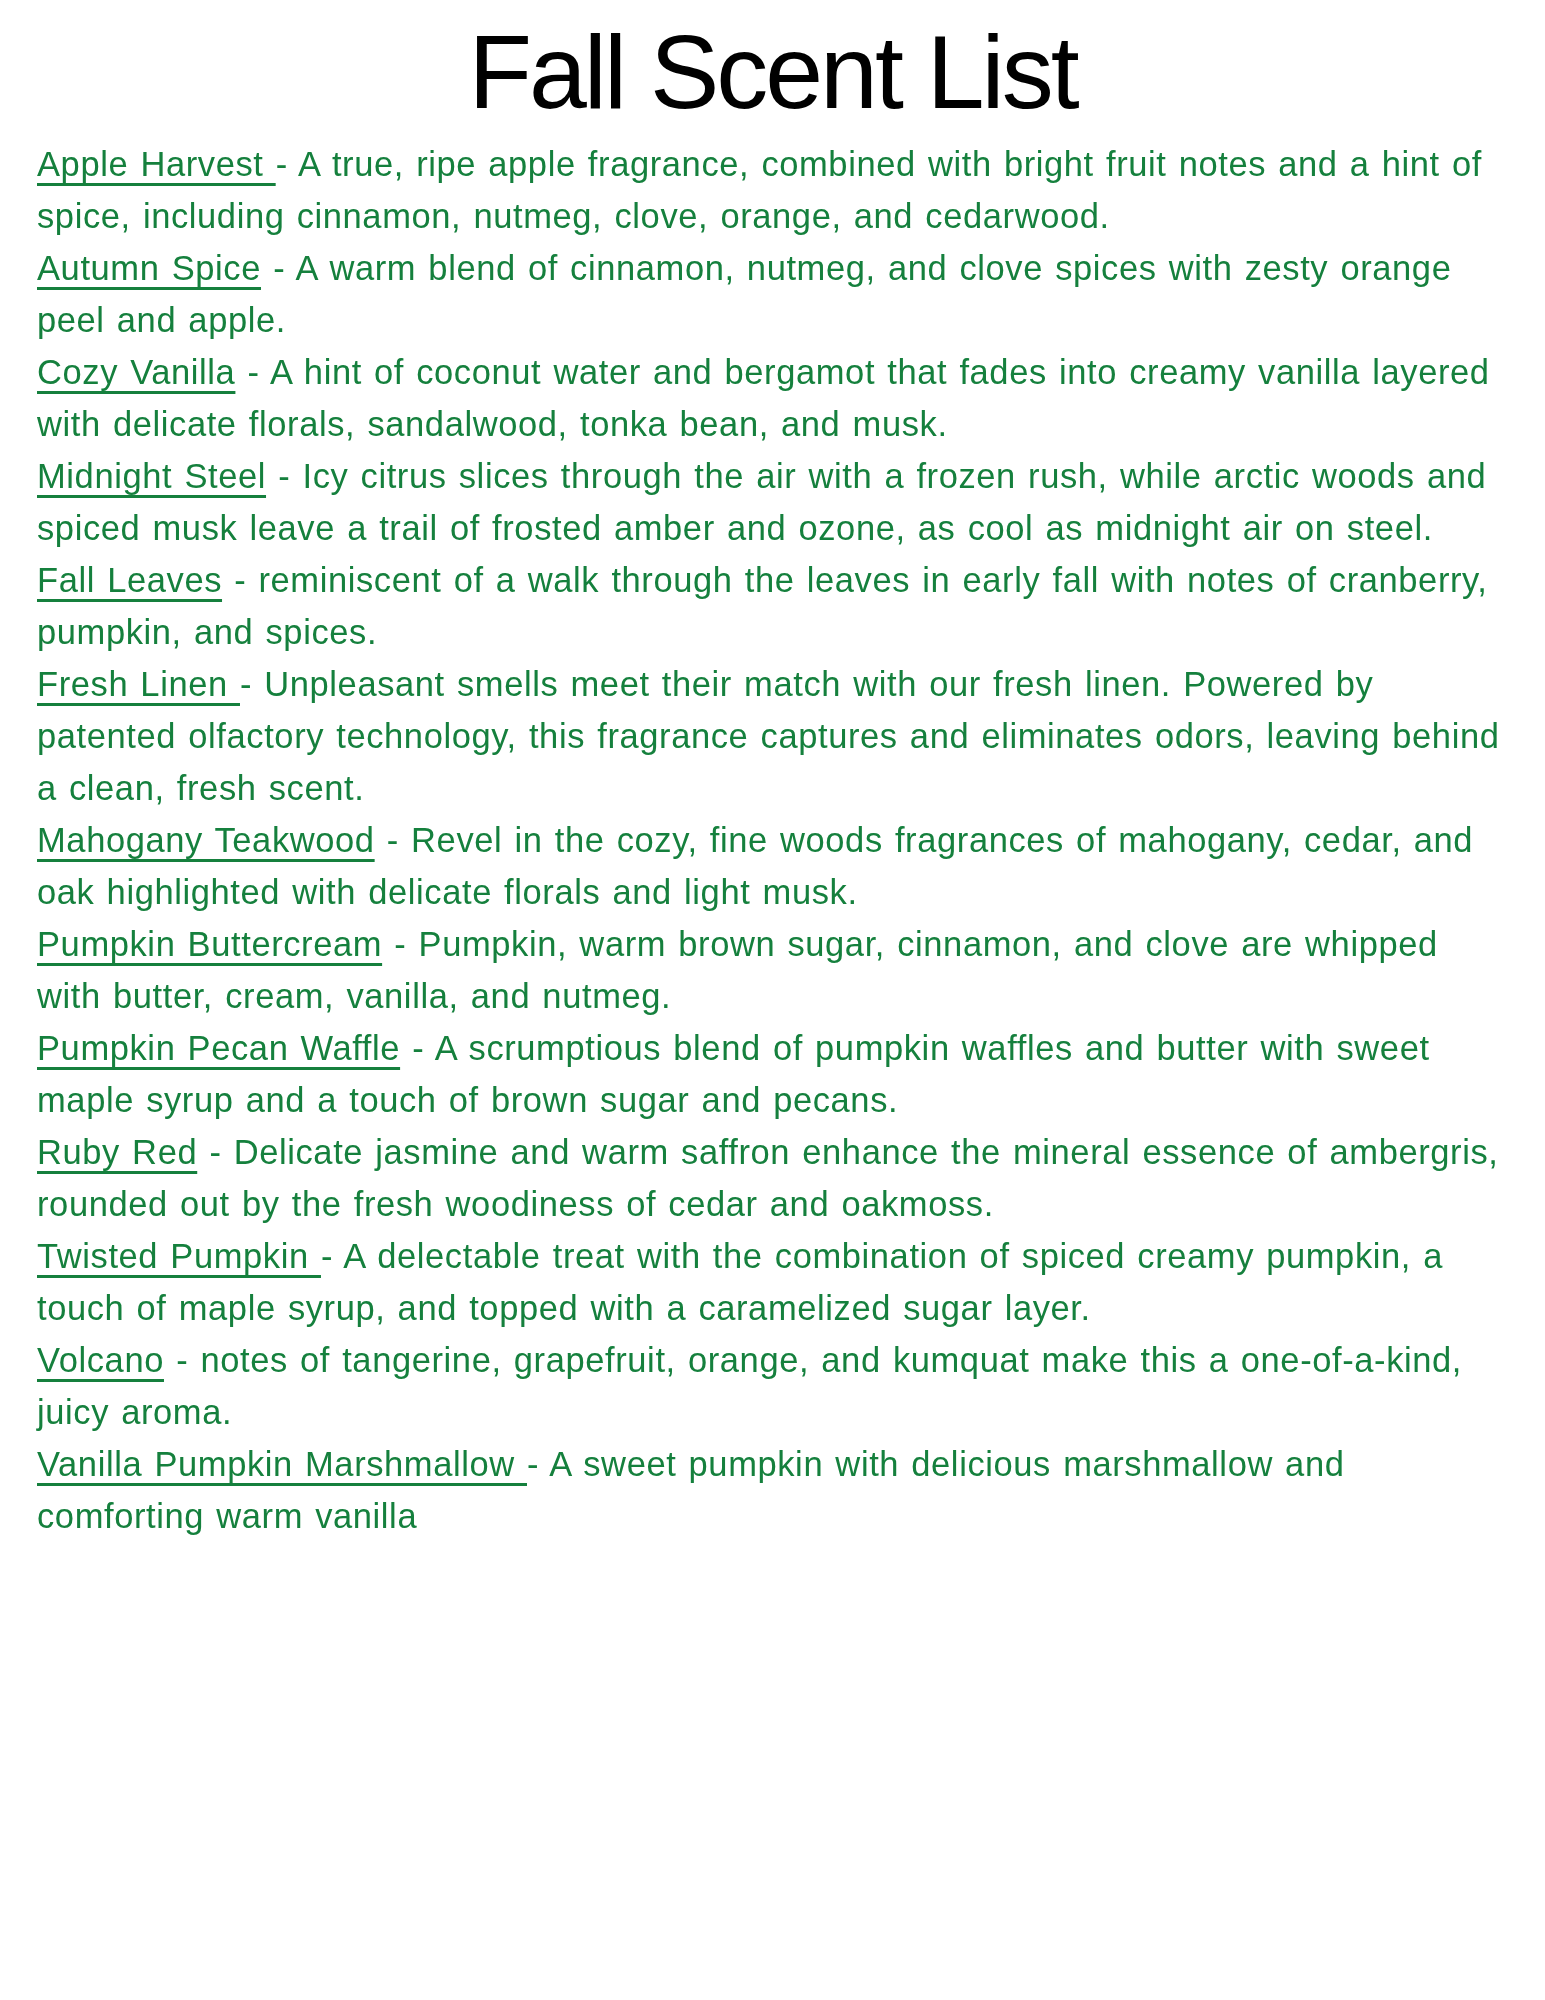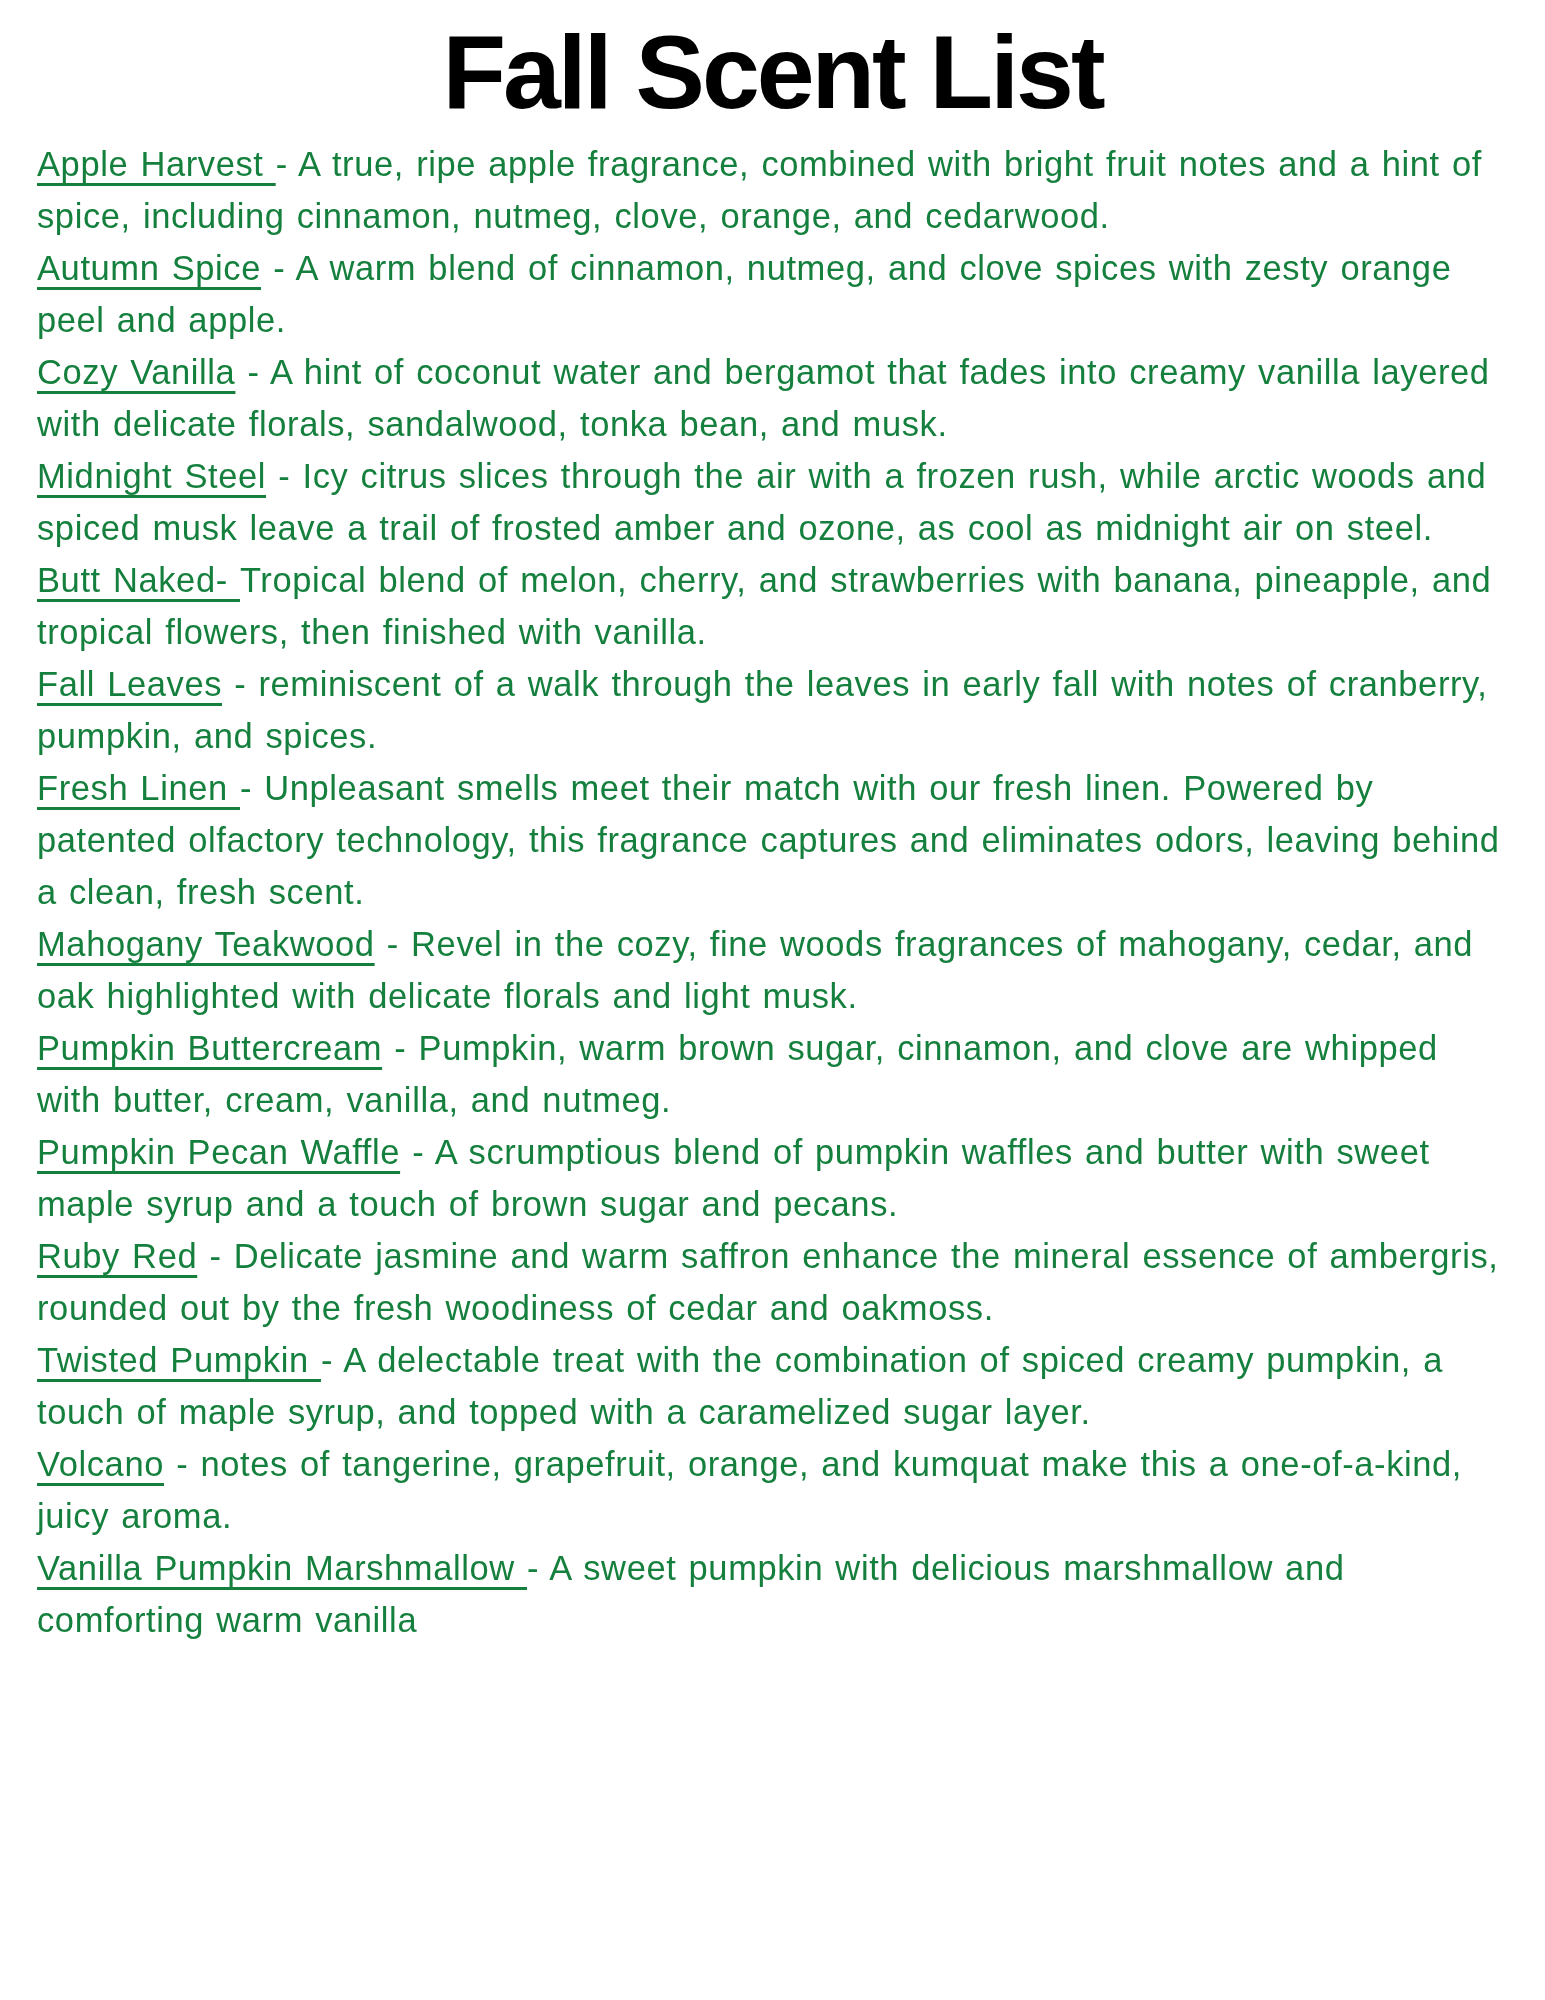--- a/index.html
+++ b/index.html
@@ -13,21 +13,21 @@
     overflow: hidden;
     box-sizing: border-box;
     font-family: "Liberation Sans", "DejaVu Sans", sans-serif;
   }
 
   .title {
     margin: 14px 0 0 0;
     text-align: center;
     color: #000000;
     font-size: 104px;
-    font-weight: 700;
+    font-weight: 400;
     letter-spacing: -3px;
     line-height: 1.12;
     font-family: "Liberation Sans", "DejaVu Sans", sans-serif;
   }
 
   .scent-list {
     padding: 8px 37px 0 37px;
     color: #15803d;
     font-size: 34.5px;
     line-height: 52px;
@@ -53,21 +53,20 @@
   <p class="entry"><span class="scent-name">Apple Harvest&nbsp;</span><span class="scent-desc">- A true, ripe apple fragrance, combined with bright fruit notes and a hint of spice, including cinnamon, nutmeg, clove, orange, and cedarwood.</span></p>
 
   <p class="entry"><span class="scent-name">Autumn Spice</span><span class="scent-desc"> - A warm blend of cinnamon, nutmeg, and clove spices with zesty orange peel and apple.</span></p>
 
 
   <p class="entry"><span class="scent-name">Cozy Vanilla</span><span class="scent-desc"> - A hint of coconut water and bergamot that fades into creamy vanilla layered with delicate florals, sandalwood, tonka bean, and musk.</span></p>
 
   <p class="entry"><span class="scent-name">Midnight Steel</span><span class="scent-desc"> - Icy citrus slices through the air with a frozen rush, while arctic woods and spiced musk leave a trail of frosted amber and ozone, as cool as midnight air on steel.</span></p>
 
 
-  <p class="entry"><span class="scent-name">Butt Naked-&nbsp;</span><span class="scent-desc">Tropical blend of melon, cherry, and strawberries with banana, pineapple, and tropical flowers, then finished with vanilla.</span></p>
 
   <p class="entry"><span class="scent-name">Fall Leaves</span><span class="scent-desc"> - reminiscent of a walk through the leaves in early fall with notes of cranberry, pumpkin, and spices.</span></p>
 
   <p class="entry"><span class="scent-name">Fresh Linen&nbsp;</span><span class="scent-desc">- Unpleasant smells meet their match with our fresh linen. Powered by patented olfactory technology, this fragrance captures and eliminates odors, leaving behind a clean, fresh scent.</span></p>
 
   <p class="entry"><span class="scent-name">Mahogany Teakwood</span><span class="scent-desc"> - Revel in the cozy, fine woods fragrances of mahogany, cedar, and oak highlighted with delicate florals and light musk.</span></p>
 
   <p class="entry"><span class="scent-name">Pumpkin Buttercream</span><span class="scent-desc"> - Pumpkin, warm brown sugar, cinnamon, and clove are whipped with butter, cream, vanilla, and nutmeg.</span></p>
 
   <p class="entry"><span class="scent-name">Pumpkin Pecan Waffle</span><span class="scent-desc"> - A scrumptious blend of pumpkin waffles and butter with sweet maple syrup and a touch of brown sugar and pecans.</span></p>

